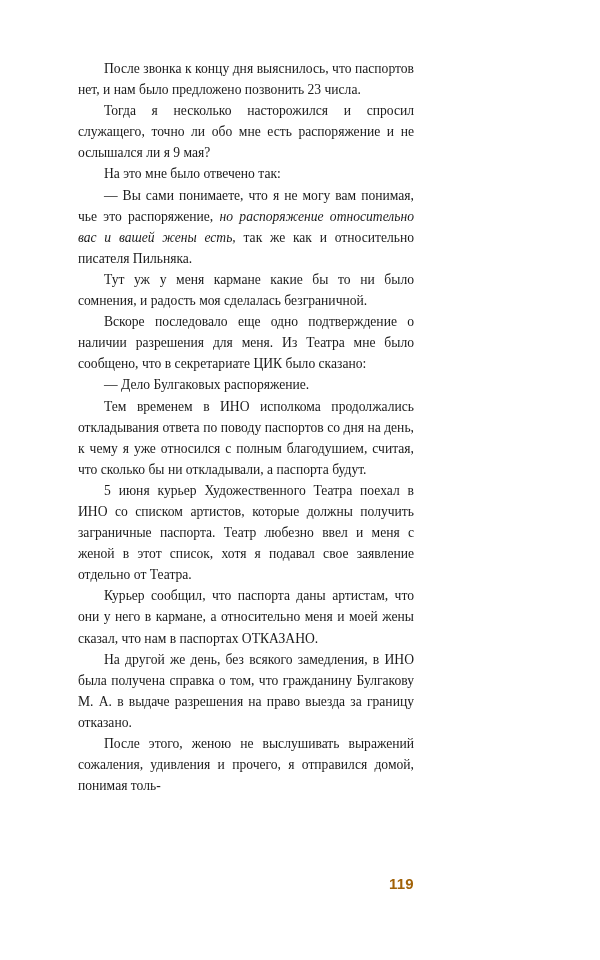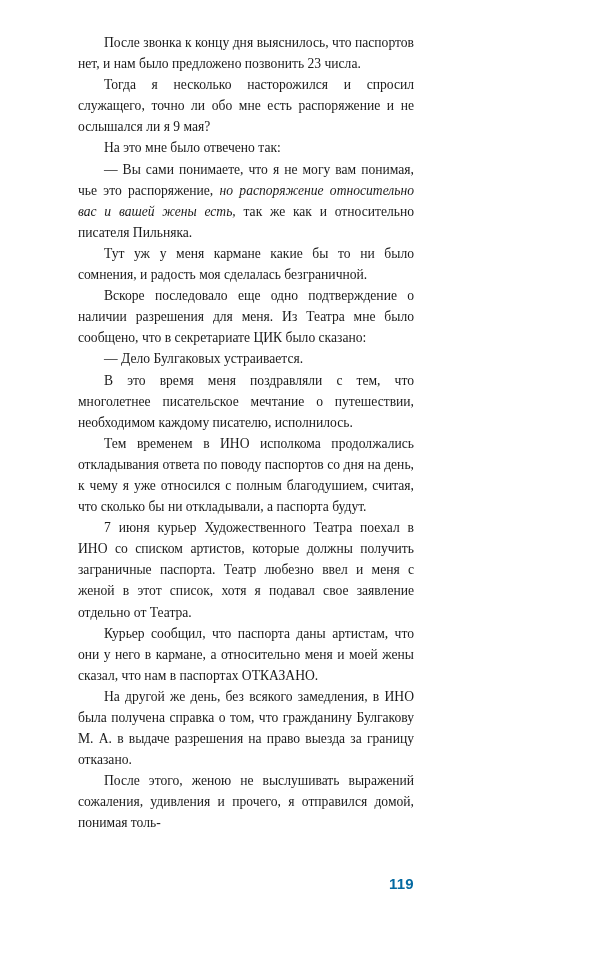--- a/index.html
+++ b/index.html
@@ -12,21 +12,21 @@
     background: #ffffff;
     font-family: "Liberation Serif", "DejaVu Serif", serif;
     color: #1a1a1a;
     overflow: hidden;
   }
   .page {
     position: relative;
     width: 488px;
     height: 960px;
     box-sizing: border-box;
-    padding: 32px 74px 0 78px;
+    padding: 58px 74px 0 78px;
   }
   .body-text {
     font-size: 13.6px;
     line-height: 21.1px;
     text-align: justify;
     text-justify: inter-word;
     hyphens: manual;
   }
   .para {
     margin: 0;
@@ -34,37 +34,36 @@
   }
   .para em {
   }
   .page-number {
     position: absolute;
     right: 74px;
     bottom: 68px;
     font-family: "Liberation Sans", sans-serif;
     font-weight: bold;
     font-size: 15px;
-    color: #0369a1;
+    color: #a16207;
     letter-spacing: 0.3px;
   }
 </style>
 </head>
 <body>
 
 <div class="page">
   <div class="body-text" id="body-text">
       <p class="para"><span>После звонка к концу дня выяснилось, что паспортов нет, и нам было предложено позвонить 23 числа.</span></p>
       <p class="para"><span>Тогда я несколько насторожился и спросил служащего, точно ли обо мне есть распоряжение и не ослышался ли я 9 мая?</span></p>
       <p class="para"><span>На это мне было отвечено так:</span></p>
       <p class="para"><span>— Вы сами понимаете, что я не могу вам понимая, чье это распоряжение, </span><em>но распоряжение относительно вас и вашей жены есть,</em><span> так же как и относительно писателя Пильняка.</span></p>
       <p class="para"><span>Тут уж у меня кармане какие бы то ни было сомнения, и радость моя сделалась безграничной.</span></p>
       <p class="para"><span>Вскоре последовало еще одно подтверждение о наличии разрешения для меня. Из Театра мне было сообщено, что в секретариате ЦИК было сказано:</span></p>
-      <p class="para"><span>— Дело Булгаковых устраивается.</span></p>
-      <p class="para"><span>В это время меня поздравляли с тем, что многолетнее писательское мечтание о путешествии, необходимом каждому писателю, исполнилось.</span></p>
+      <p class="para"><span>— Дело Булгаковых распоряжение.</span></p>
       <p class="para"><span>Тем временем в ИНО исполкома продолжались откладывания ответа по поводу паспортов со дня на день, к чему я уже относился с полным благодушием, считая, что сколько бы ни откладывали, а паспорта будут.</span></p>
-      <p class="para"><span>7 июня курьер Художественного Театра поехал в ИНО со списком артистов, которые должны получить заграничные паспорта. Театр любезно ввел и меня с женой в этот список, хотя я подавал свое заявление отдельно от Театра.</span></p>
+      <p class="para"><span>5 июня курьер Художественного Театра поехал в ИНО со списком артистов, которые должны получить заграничные паспорта. Театр любезно ввел и меня с женой в этот список, хотя я подавал свое заявление отдельно от Театра.</span></p>
       <p class="para"><span>Курьер сообщил, что паспорта даны артистам, что они у него в кармане, а относительно меня и моей жены сказал, что нам в паспортах ОТКАЗАНО.</span></p>
       <p class="para"><span>На другой же день, без всякого замедления, в ИНО была получена справка о том, что гражданину Булгакову М. А. в выдаче разрешения на право выезда за границу отказано.</span></p>
       <p class="para"><span>После этого, женою не выслушивать выражений сожаления, удивления и прочего, я отправился домой, понимая толь-</span></p>
     </div>
   <div class="page-number">119</div>
 </div>
 
 </body></html>

